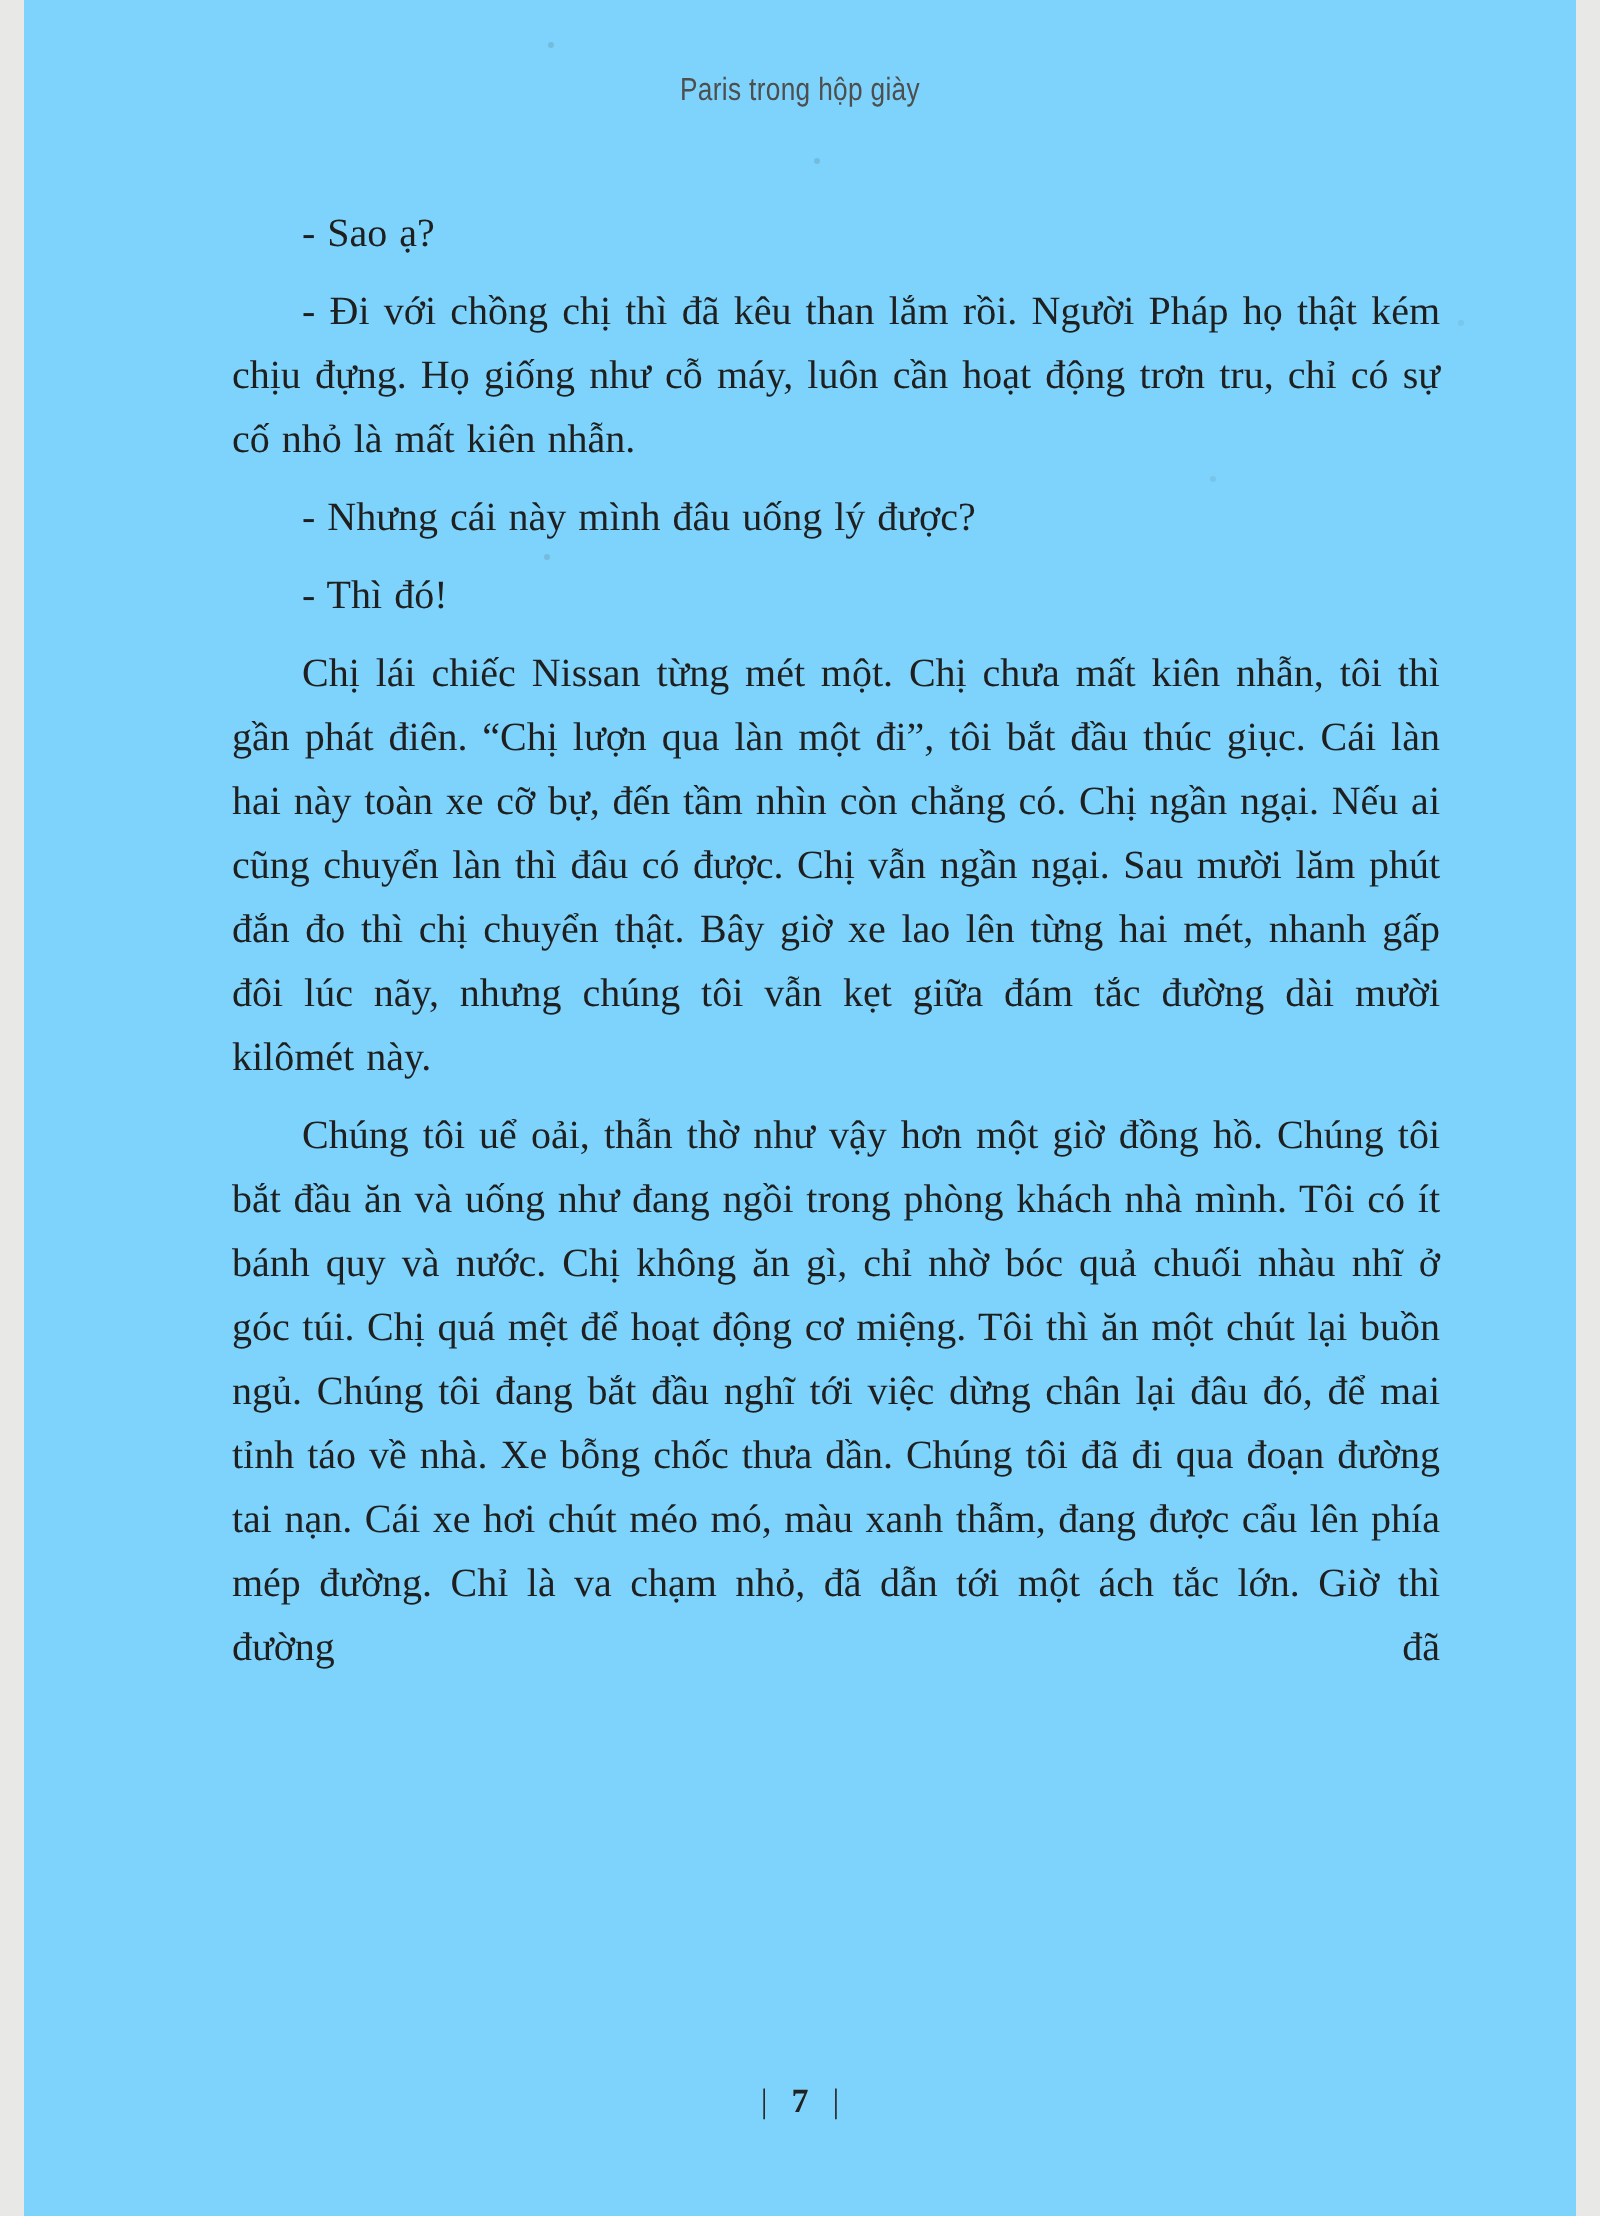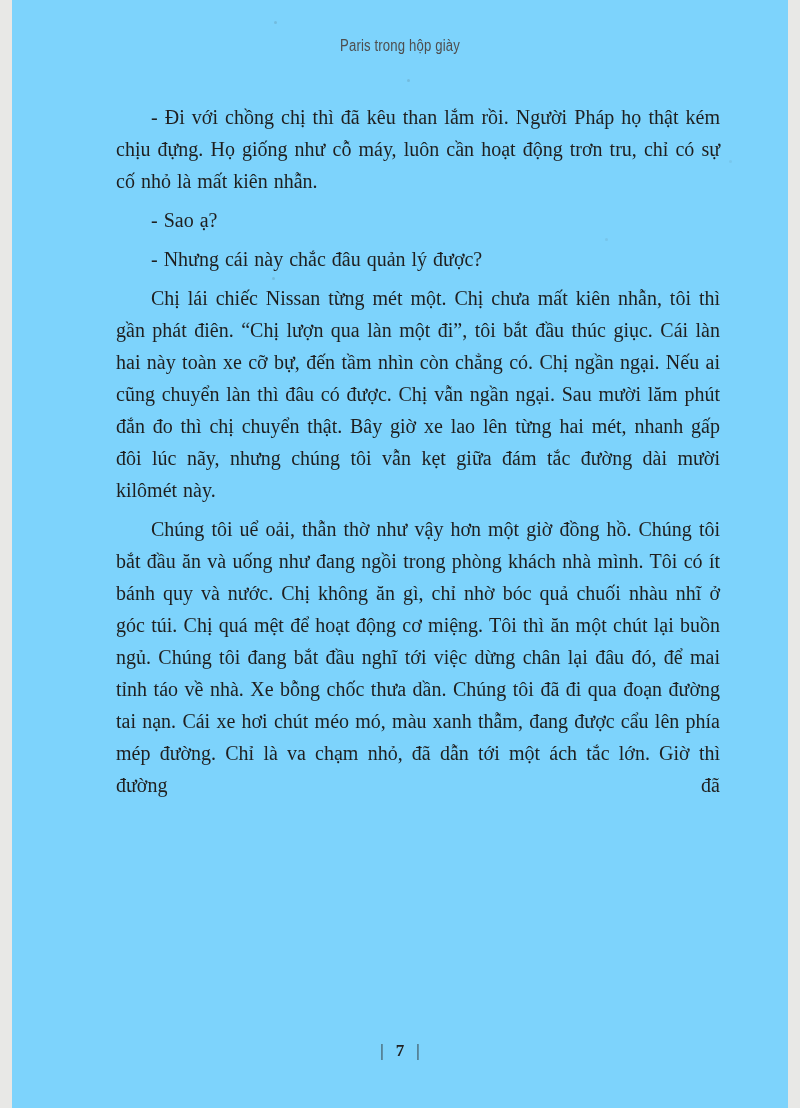--- a/index.html
+++ b/index.html
@@ -71,23 +71,24 @@
   }
 </style>
 </head>
 <body>
 
 <div class="page">
 
   <div class="running-header">Paris trong hộp giày</div>
 
   <main class="page-body">
+    <p class="para">- Sao ạ?</p>
     <p class="para">- Đi với chồng chị thì đã kêu than lắm rồi. Người Pháp họ thật kém chịu đựng. Họ giống như cỗ máy, luôn cần hoạt động trơn tru, chỉ có sự cố nhỏ là mất kiên nhẫn.</p>
-    <p class="para">- Sao ạ?</p>
-    <p class="para">- Nhưng cái này chắc đâu quản lý được?</p>
+    <p class="para">- Nhưng cái này mình đâu uống lý được?</p>
+    <p class="para">- Thì đó!</p>
     <p class="para">Chị lái chiếc Nissan từng mét một. Chị chưa mất kiên nhẫn, tôi thì gần phát điên. “Chị lượn qua làn một đi”, tôi bắt đầu thúc giục. Cái làn hai này toàn xe cỡ bự, đến tầm nhìn còn chẳng có. Chị ngần ngại. Nếu ai cũng chuyển làn thì đâu có được. Chị vẫn ngần ngại. Sau mười lăm phút đắn đo thì chị chuyển thật. Bây giờ xe lao lên từng hai mét, nhanh gấp đôi lúc nãy, nhưng chúng tôi vẫn kẹt giữa đám tắc đường dài mười kilômét này.</p>
     <p class="para continues">Chúng tôi uể oải, thẫn thờ như vậy hơn một giờ đồng hồ. Chúng tôi bắt đầu ăn và uống như đang ngồi trong phòng khách nhà mình. Tôi có ít bánh quy và nước. Chị không ăn gì, chỉ nhờ bóc quả chuối nhàu nhĩ ở góc túi. Chị quá mệt để hoạt động cơ miệng. Tôi thì ăn một chút lại buồn ngủ. Chúng tôi đang bắt đầu nghĩ tới việc dừng chân lại đâu đó, để mai tỉnh táo về nhà. Xe bỗng chốc thưa dần. Chúng tôi đã đi qua đoạn đường tai nạn. Cái xe hơi chút méo mó, màu xanh thẫm, đang được cẩu lên phía mép đường. Chỉ là va chạm nhỏ, đã dẫn tới một ách tắc lớn. Giờ thì đường đã</p>
   </main>
 
   <footer class="page-footer">
     <span class="footer-bar">|</span>
     <span class="page-num">7</span>
     <span class="footer-bar">|</span>
   </footer>
 

